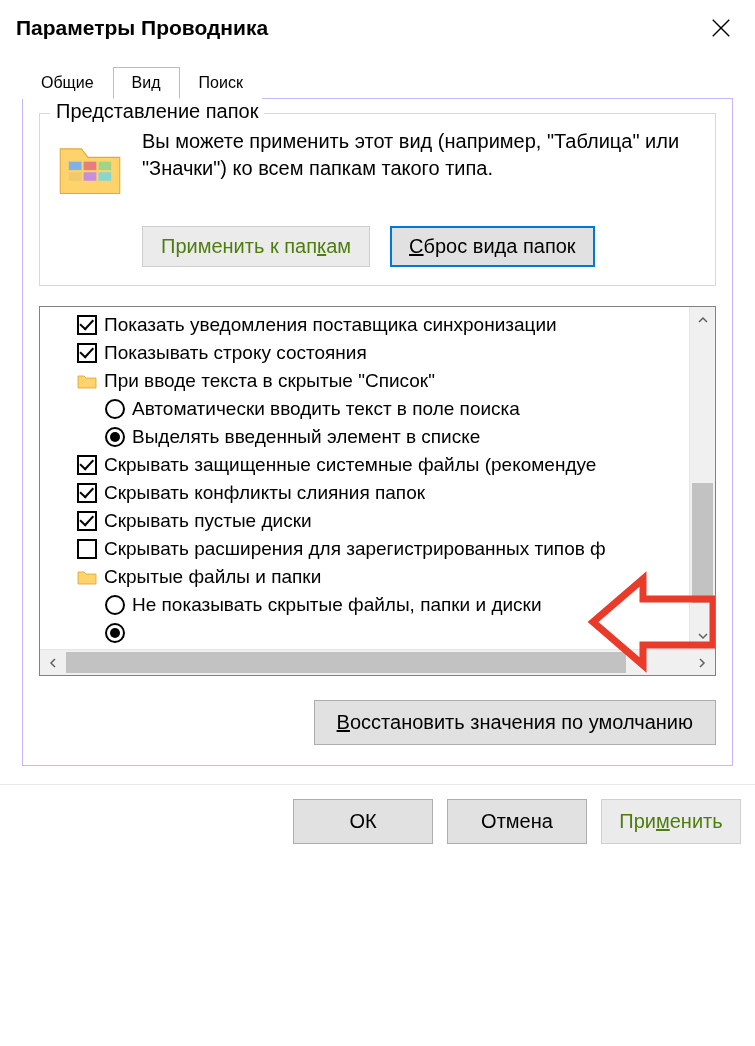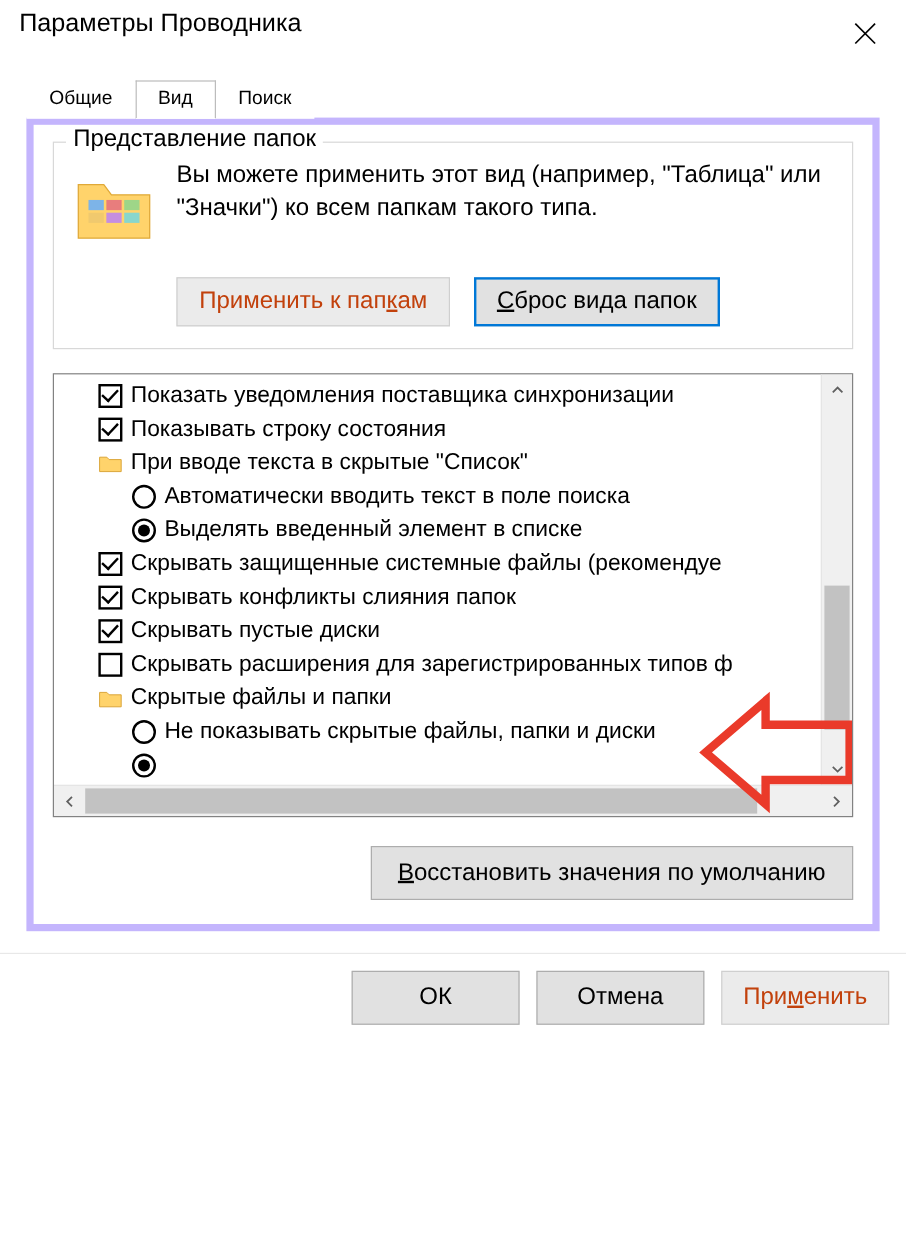--- a/index.html
+++ b/index.html
@@ -11,22 +11,23 @@
     color: #000;
     width: 755px;
   }
   .window {
     width: 755px;
     background: #fff;
   }
   .titlebar {
     display: flex;
     justify-content: space-between;
-    align-items: flex-start;
+    align-items: center;
     padding: 8px 14px 8px 16px;
+    font-weight: bold;
   }
   .title { font-size: 21px; }
   .close-btn {
     width: 40px;
     height: 40px;
     display: flex;
     align-items: center;
     justify-content: center;
     cursor: pointer;
   }
@@ -46,21 +47,21 @@
     top: 1px;
     background: #fff;
     text-align: center;
   }
   .tab.active {
     border: 1px solid #bcbcbc;
     border-bottom: 1px solid #fff;
     z-index: 2;
   }
   .tab-panel {
-    border: 6px solid #c4b5fd;
+    border: 1px solid #c4b5fd;
     margin: 0 22px;
     padding: 14px 16px 20px 16px;
     background: #fff;
   }
   .groupbox {
     border: 1px solid #d8d8d8;
     margin: 0 0 20px 0;
     padding: 14px 16px 18px 16px;
     position: relative;
   }
@@ -96,21 +97,21 @@
   }
   .btn {
     font-family: inherit;
     font-size: 20px;
     padding: 8px 18px;
     background: #e1e1e1;
     border: 1px solid #adadad;
     cursor: pointer;
   }
   .btn:disabled {
-    color: #c2410c;
+    color: #4d7c0f;
     background: #ebebeb;
     border-color: #cfcfcf;
     cursor: default;
   }
   .btn.focused {
     border: 2px solid #0078d7;
     padding: 7px 17px;
   }
   .section-label {
     font-size: 20px;

